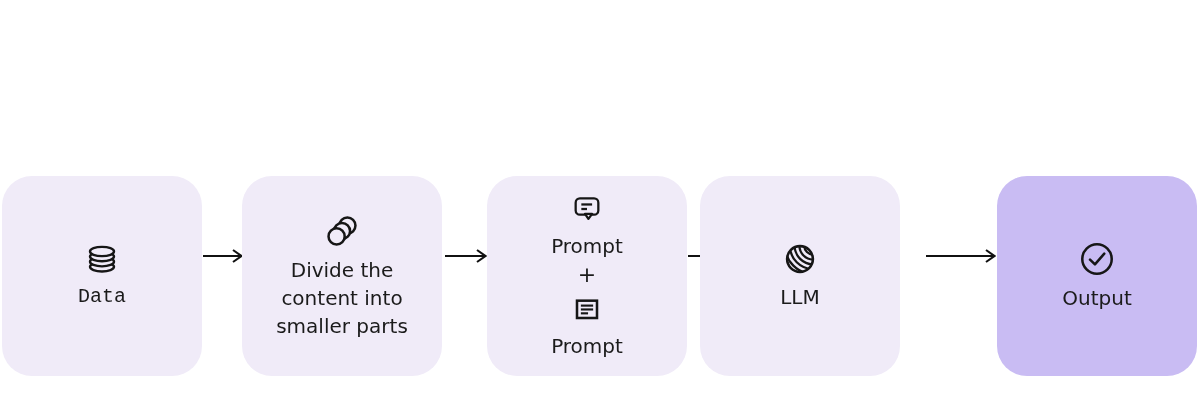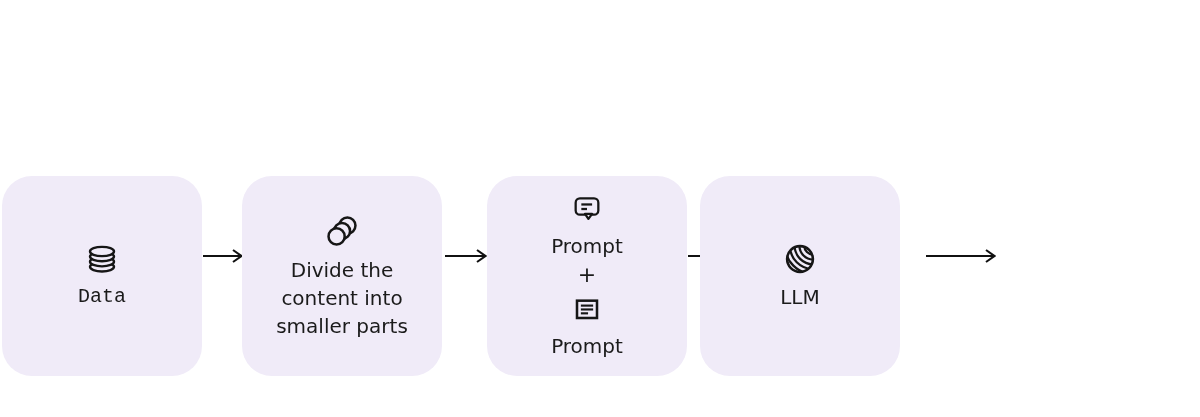--- a/index.html
+++ b/index.html
@@ -131,14 +131,23 @@
     <span class="label">LLM</span>
   </div>
 
   <div class="arrow" id="a4">
     <svg width="70" height="16" viewBox="0 0 70 16">
       <line x1="0" y1="8" x2="67.5" y2="8" stroke="#111" stroke-width="2.1"></line>
       <polyline points="60,2 68.5,8 60,14" fill="none" stroke="#111" stroke-width="2.1"></polyline>
     </svg>
   </div>
 
+  <div class="step accent" id="b5">
+    <span class="icon">
+      <svg width="38" height="38" viewBox="0 0 24 24">
+        <circle cx="12" cy="12" r="9.3" fill="none" stroke="#161616" stroke-width="1.6"></circle>
+        <path d="M7.6 12.4 L10.7 15.4 L16.6 8.6" fill="none" stroke="#161616" stroke-width="1.6" stroke-linecap="round" stroke-linejoin="round"></path>
+      </svg>
+    </span>
+    <span class="label">Output</span>
+  </div>
 
 </div>
 
 </body></html>

